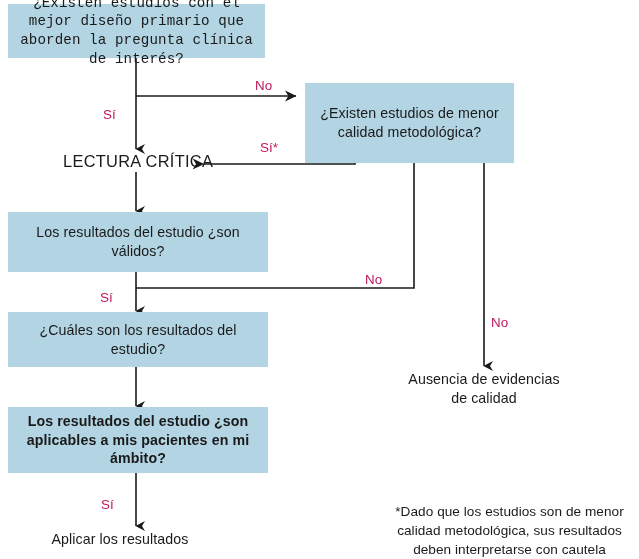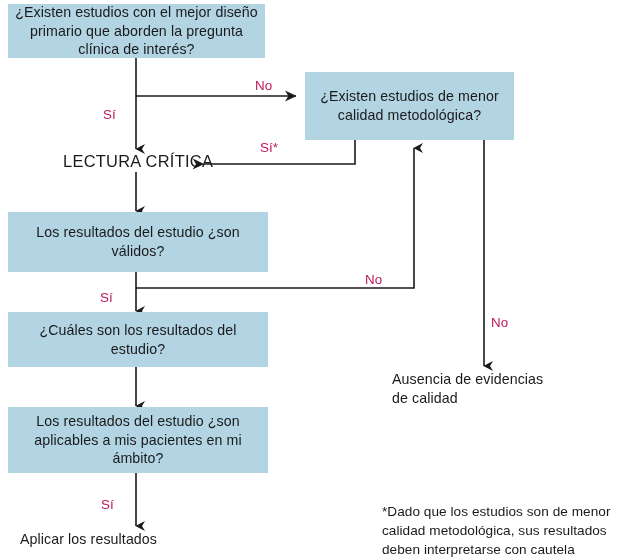--- a/index.html
+++ b/index.html
@@ -36,38 +36,38 @@
     line-height: 1.32;
     letter-spacing: 0.1px;
     box-sizing: border-box;
     padding: 2px 6px;
   }
   .plain-text {
     position: absolute;
     color: #1a1a1a;
     font-size: 14.2px;
     line-height: 1.32;
-    text-align: left;
+    text-align: center;
     letter-spacing: 0.1px;
     white-space: pre-line;
   }
   .edge-label {
     position: absolute;
     color: #be185d;
     font-size: 13.4px;
     line-height: 1.2;
     letter-spacing: 0.1px;
     white-space: nowrap;
   }
   .note-text {
     position: absolute;
     color: #1a1a1a;
     font-size: 13.6px;
     line-height: 1.38;
-    text-align: left;
+    text-align: center;
     letter-spacing: 0.05px;
     white-space: pre-line;
   }
   .lectura-label {
     position: absolute;
     color: #1a1a1a;
     font-size: 16.4px;
     letter-spacing: 0.3px;
     white-space: nowrap;
   }
@@ -108,37 +108,37 @@
       <path d="M136,288 L414,288 L414,148" marker-end="url(#arrow-up)"></path>
 
       <path d="M136,367 L136,406" marker-end="url(#arrow-down)"></path>
 
       <path d="M136,473 L136,526" marker-end="url(#arrow-down)"></path>
 
       <path d="M484,140 L484,366" marker-end="url(#arrow-down)"></path>
     </g>
   </svg>
 
-  <div class="node-box" style="left:8px; top:4px; width:257px; height:54px;">¿Existen estudios con el mejor
+  <div class="node-box" style="left:8px; top:4px; width:257px; height:54px;font-family:Liberation Mono, monospace;">¿Existen estudios con el mejor
 diseño primario que aborden la
 pregunta clínica de interés?</div>
 
-  <div class="node-box" style="left:305px; top:72px; width:209px; height:68px;">¿Existen estudios
+  <div class="node-box" style="left:305px; top:83px; width:209px; height:80px;">¿Existen estudios
 de menor calidad
 metodológica?</div>
 
   <div class="lectura-label" style="left:63px; top:152px;">LECTURA CRÍTICA</div>
 
   <div class="node-box" style="left:8px; top:212px; width:260px; height:60px;">Los resultados del estudio
 ¿son válidos?</div>
 
   <div class="node-box" style="left:8px; top:312px; width:260px; height:55px;">¿Cuáles son los
 resultados del estudio?</div>
 
-  <div class="node-box" style="left:8px; top:407px; width:260px; height:66px;">Los resultados del estudio
+  <div class="node-box" style="left:8px; top:407px; width:260px; height:66px;font-weight:bold;">Los resultados del estudio
 ¿son aplicables a mis
 pacientes en mi ámbito?</div>
 
   <div class="plain-text" style="left:20px; top:530px; width:200px;">Aplicar los resultados</div>
 
   <div class="plain-text" style="left:392px; top:370px; width:184px;">Ausencia de evidencias
 de calidad</div>
 
   <div class="edge-label" style="left:255px; top:78px;">No</div>
 

